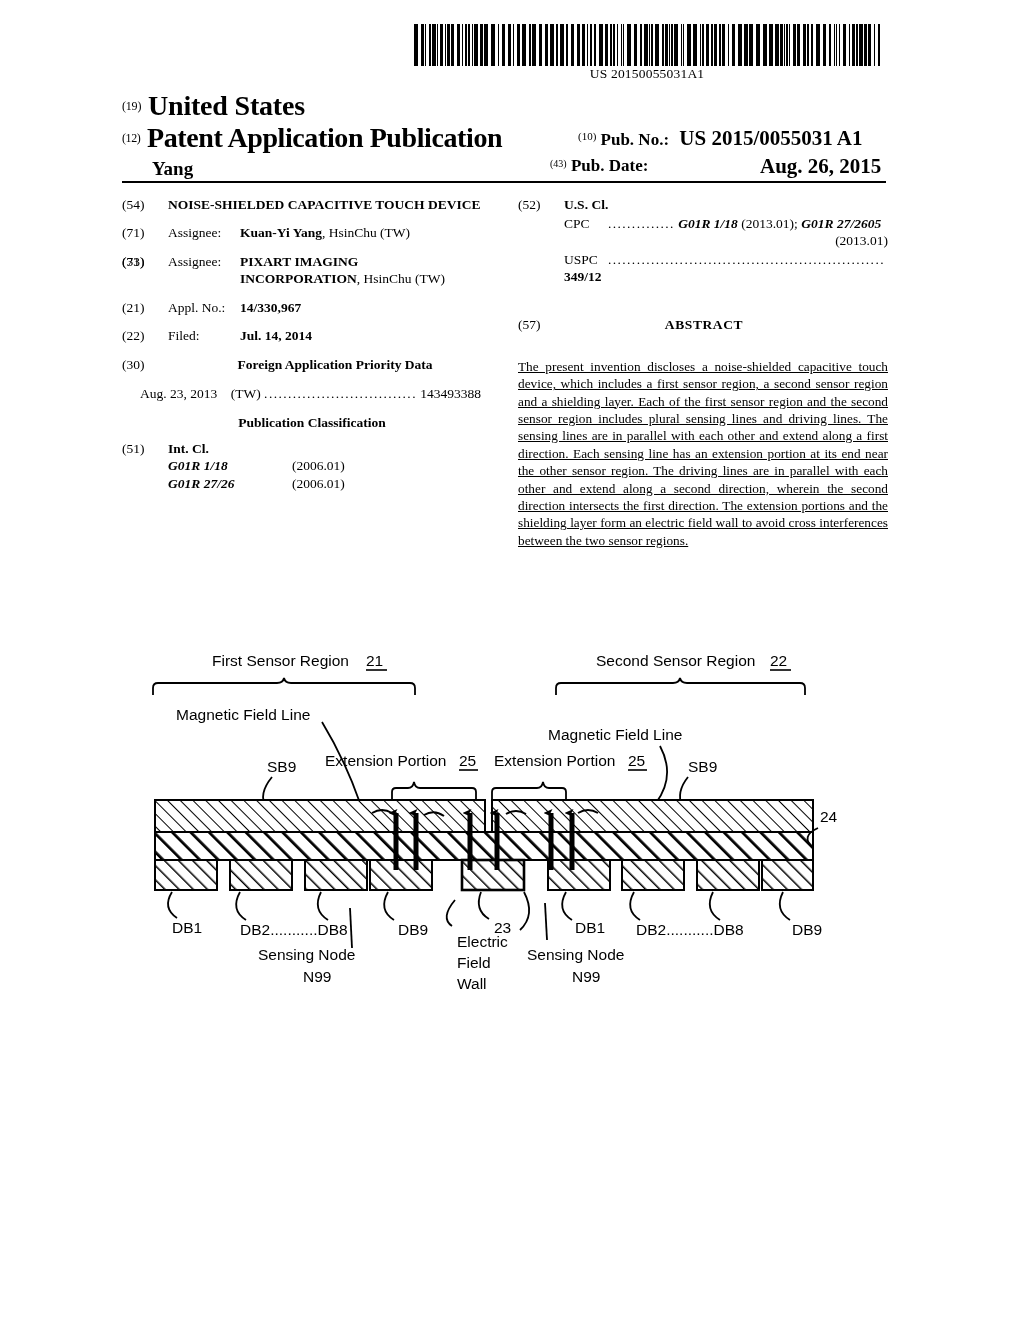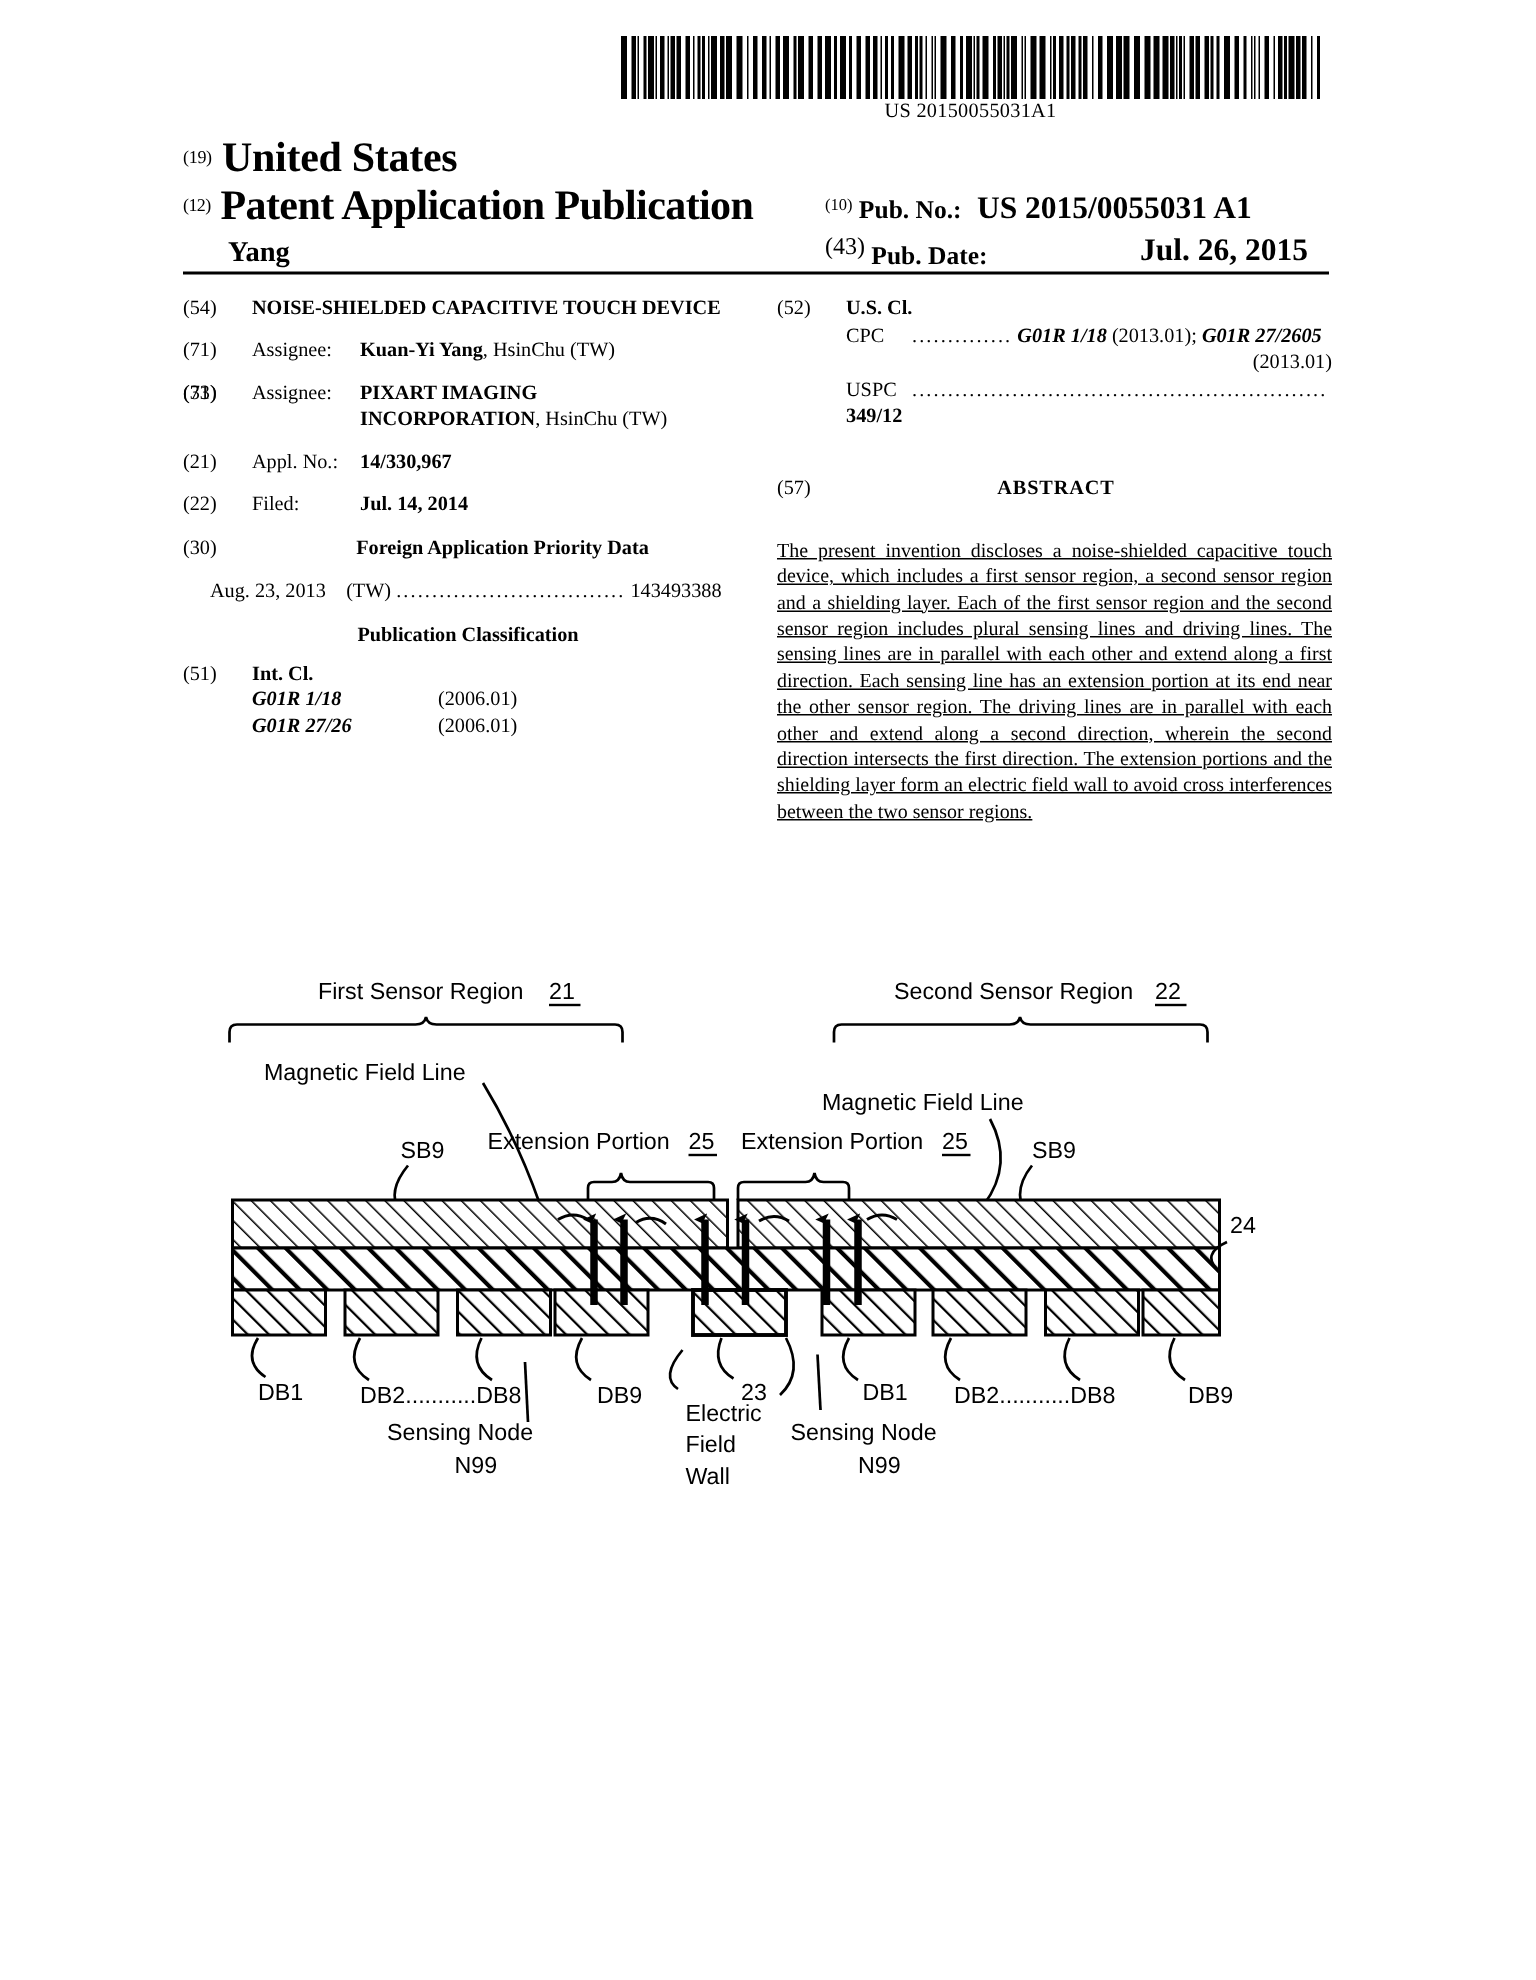--- a/index.html
+++ b/index.html
@@ -80,35 +80,35 @@
     font-weight: bold;
   }
   .pubno-line {
     position: absolute;
     left: 428px;
     top: 36px;
     font-size: 17px;
     font-weight: bold;
     white-space: nowrap;
   }
-  .pubno-line .kind-num { font-size: 11px; font-weight: normal; }
+  .pubno-line .kind-num { font-size: 11px; font-weight: normal; margin-left: 28px; }
   .pubno-value {
     font-size: 21px;
     font-weight: bold;
     margin-left: 6px;
   }
   .pubdate-line {
     position: absolute;
     left: 428px;
     top: 66px;
     font-size: 17px;
     font-weight: bold;
     white-space: nowrap;
   }
-  .pubdate-line .kind-num { font-size: 16px; font-weight: normal; }
+  .pubdate-line .kind-num { font-size: 10px; font-weight: normal; }
   .pubdate-value {
     font-size: 21px;
     font-weight: bold;
     position: absolute;
     left: 210px;
     top: -2px;
     white-space: nowrap;
   }
 
   .rule {
@@ -358,21 +358,21 @@
     <div class="author-line">Yang</div>
 
     <div class="pubno-line">
       <span class="kind-num">(10)</span>
       <span>Pub. No.:</span>
       <span class="pubno-value">US 2015/0055031 A1</span>
     </div>
     <div class="pubdate-line">
       <span class="kind-num">(43)</span>
       <span>Pub. Date:</span>
-      <span class="pubdate-value">Jul. 26, 2015</span>
+      <span class="pubdate-value">Aug. 26, 2015</span>
     </div>
   </div>
 
   <div class="rule"></div>
 
   <div class="col-left">
 
     <div class="fld">
       <span class="tag">(54)</span>
       <div class="fld-body title-54">NOISE-SHIELDED CAPACITIVE TOUCH DEVICE</div>

